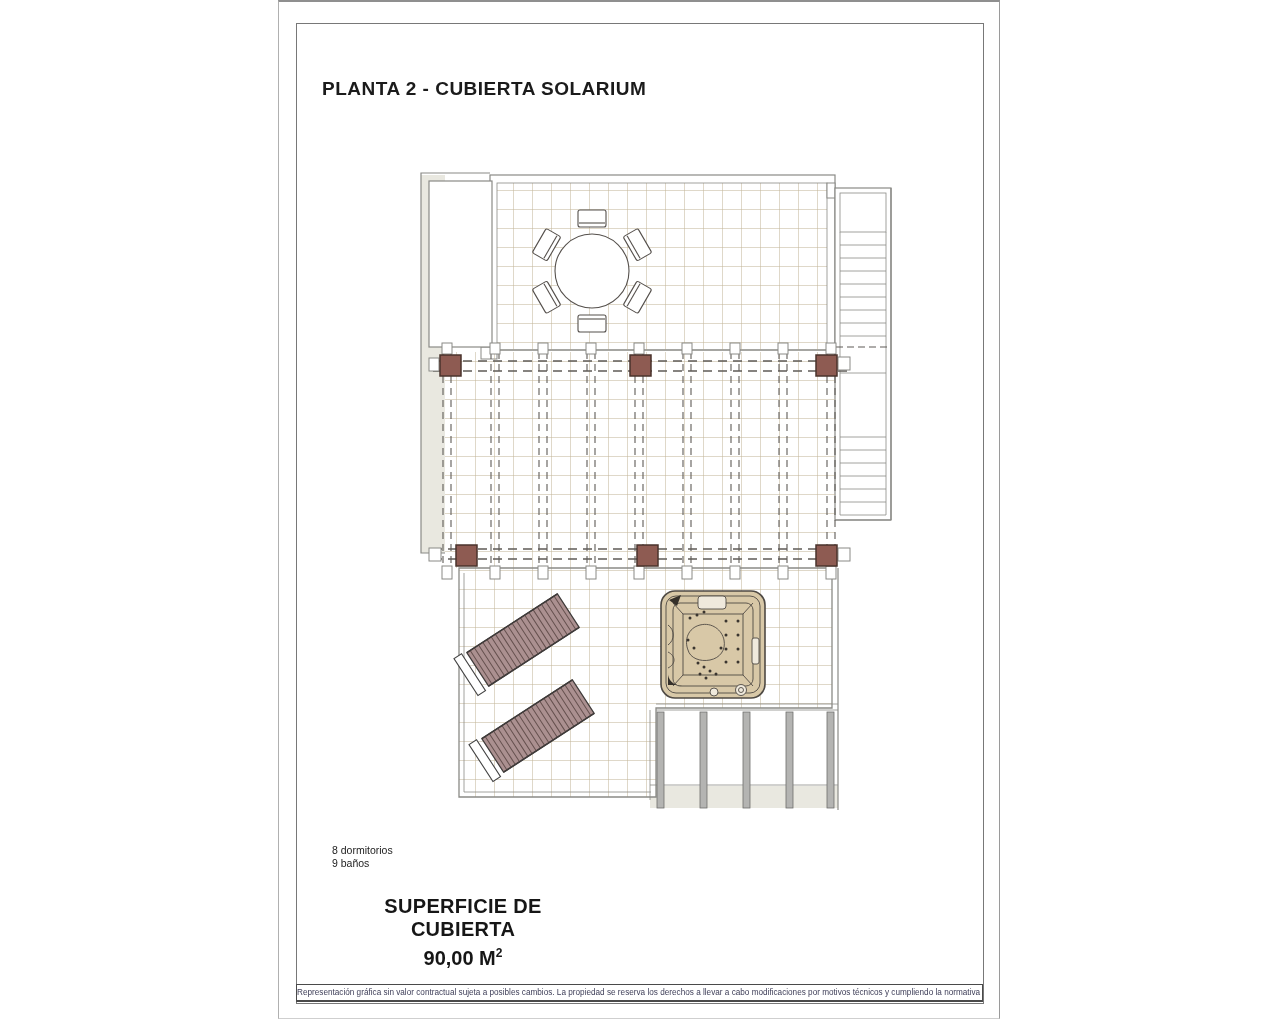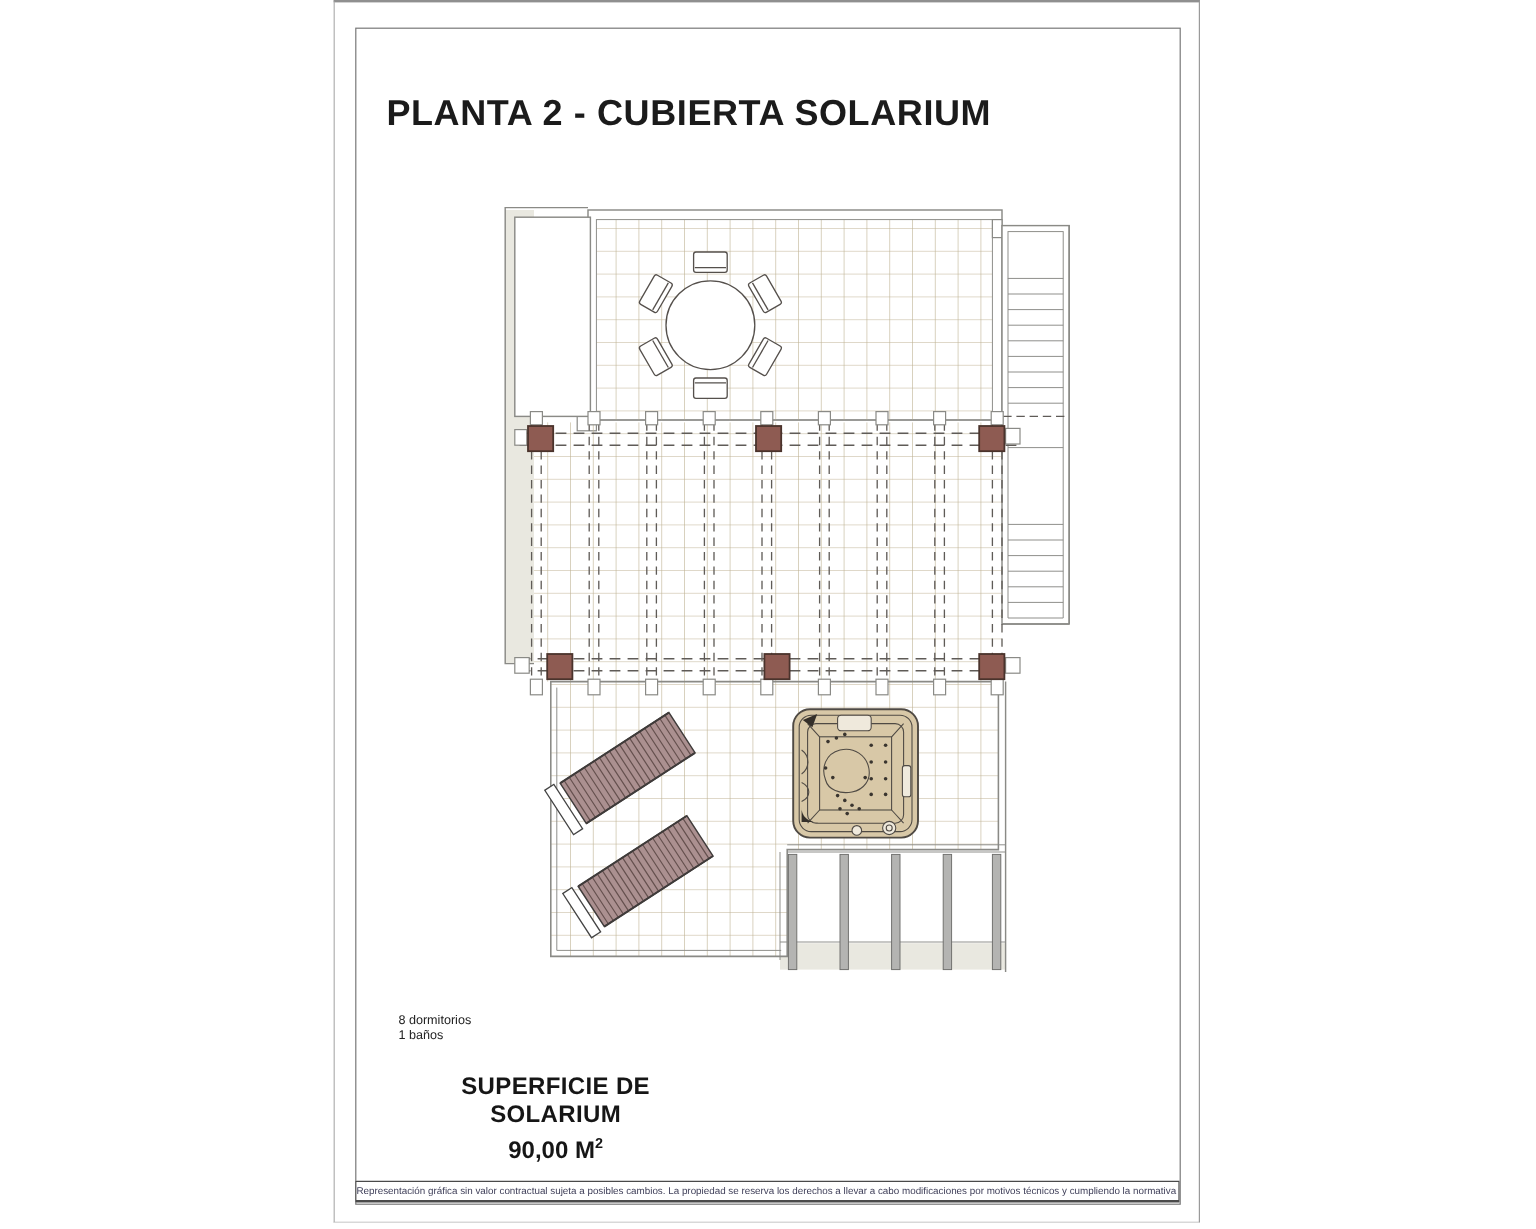--- a/index.html
+++ b/index.html
@@ -3,21 +3,21 @@
 <meta charset="utf-8">
 <style>
   html,body{margin:0;padding:0;background:#ffffff;width:1280px;height:1024px;overflow:hidden;
             font-family:"Liberation Sans", sans-serif;}
   .abs{position:absolute;}
   
   #sheet{left:278px;top:0;width:720px;height:1016px;background:#fff;
          border-left:1px solid #b0b0b0;border-right:1px solid #9a9a9a;
          border-top:2px solid #8f8f8f;border-bottom:1px solid #cfcfcf;}
   #frame{left:296px;top:23px;width:686px;height:979px;border:1px solid #787878;background:#fff;}
-  #title{left:322px;top:78px;font-size:30px;font-weight:600;letter-spacing:0.5px;color:var(--title-color);white-space:nowrap;}
+  #title{left:322px;top:78px;font-size:19px;font-weight:600;letter-spacing:0.5px;color:var(--title-color);white-space:nowrap;}
   #details{left:332px;top:844px;font-size:10.5px;line-height:13px;color:#222;}
   #surface{left:330px;top:895px;width:266px;text-align:center;color:#161616;}
   #surface .l1{font-size:20px;font-weight:600;letter-spacing:0.3px;}
   #surface .l2{font-size:20px;font-weight:600;margin-top:5px;}
   #surface sup{font-size:12px;}
   #disclaimer{left:296px;top:984px;width:685px;height:15px;background:#fff;
               border:1px solid #4a4a4a;border-bottom-width:2px;
               font-size:8.2px;line-height:15px;text-align:center;color:var(--disclaimer-color);white-space:nowrap;overflow:hidden;}
   #plansvg{left:0;top:0;pointer-events:none;}
   
@@ -195,21 +195,21 @@
           <circle cx="700" cy="674" r="1.5" class="jet"></circle>
         <circle cx="706" cy="678" r="1.5" class="jet"></circle>
           <circle cx="721" cy="648" r="1.5" class="jet"></circle>
       </g>
     </g>
   </g>
 </svg>
 
 <div id="details" class="abs">
   <div>8 dormitorios</div>
-  <div>1 baños</div>
+  <div>9 baños</div>
 </div>
 
 <div id="surface" class="abs">
-  <div class="l1">SUPERFICIE DE SOLARIUM</div>
+  <div class="l1">SUPERFICIE DE CUBIERTA</div>
   <div class="l2"><span>90,00 M</span><sup>2</sup></div>
 </div>
 
 <div id="disclaimer" class="abs">Representación gráfica sin valor contractual sujeta a posibles cambios. La propiedad se reserva los derechos a llevar a cabo modificaciones por motivos técnicos y cumpliendo la normativa vigente.</div>
 
 </body></html>

